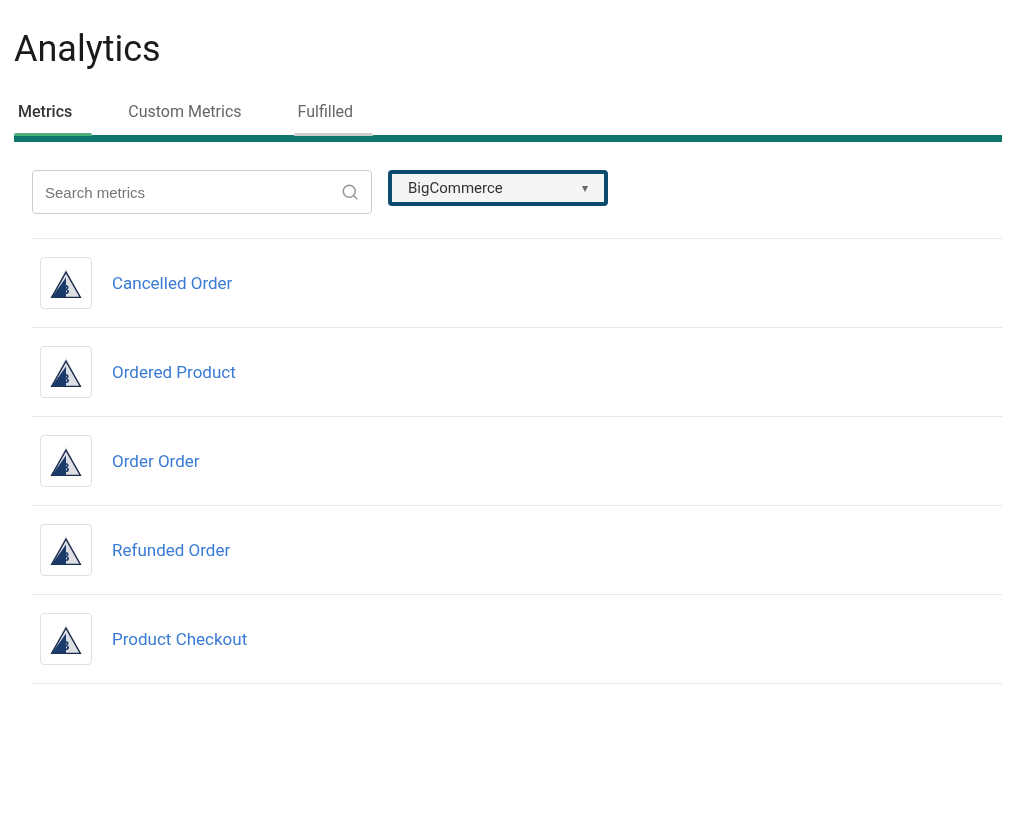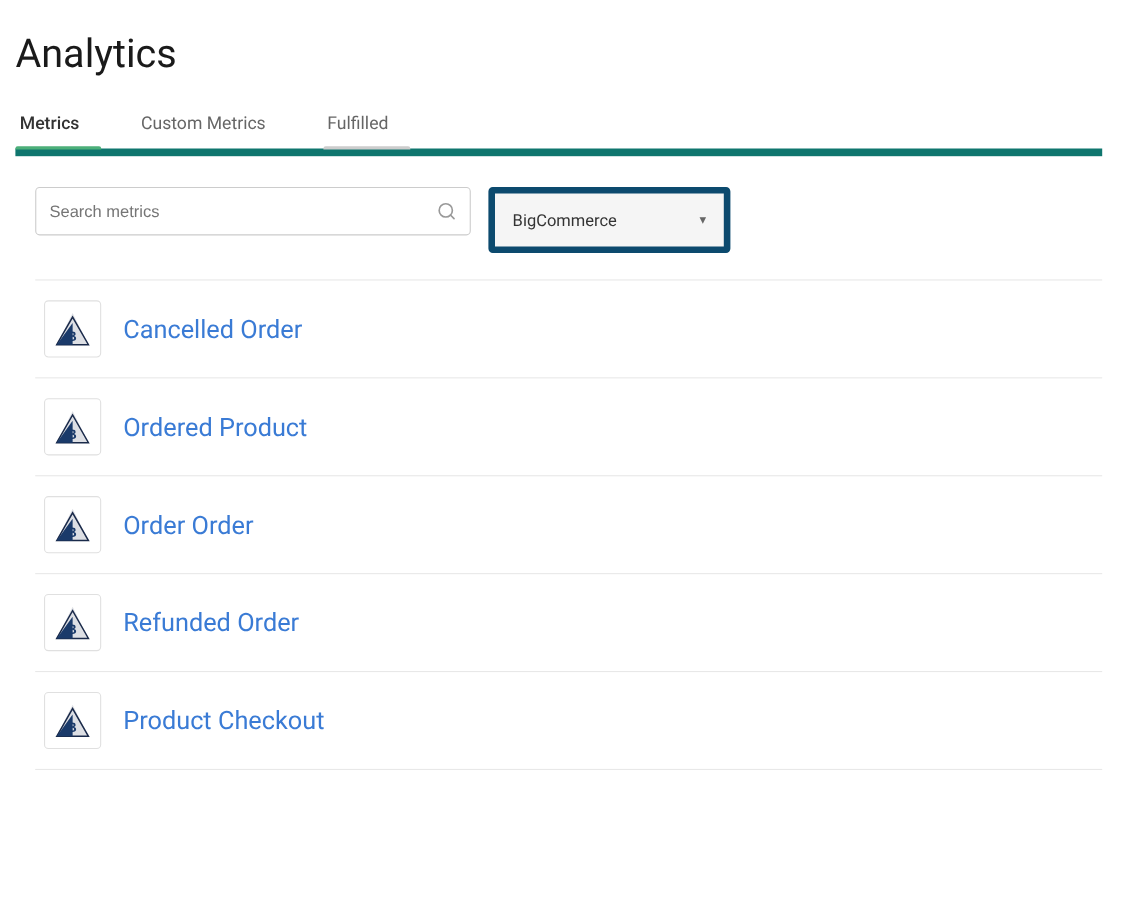--- a/index.html
+++ b/index.html
@@ -80,21 +80,21 @@
       gap: 16px;
       margin-bottom: 24px;
     }
 
     .search-box {
       display: flex;
       align-items: center;
       border: 1px solid #ccc;
       border-radius: 4px;
       padding: 0 12px;
-      width: 396px;
+      width: 340px;
       height: 44px;
       background: #fff;
     }
 
     .search-box input {
       border: none;
       outline: none;
       font-size: 15px;
       color: #999;
       flex: 1;
@@ -108,24 +108,24 @@
     }
 
     .search-icon-wrap svg {
       width: 18px;
       height: 18px;
     }
 
     .dropdown {
       display: flex;
       align-items: center;
-      border: 6px solid #0c4a6e;
+      border: 4px solid #0c4a6e;
       border-radius: 4px;
       padding: 0 16px;
-      height: 60px;
+      height: 36px;
       background: #f5f5f5;
       min-width: 220px;
       cursor: pointer;
       font-size: 15px;
       color: #333;
       gap: 8px;
     }
 
     .dropdown-label {
       flex: 1;
@@ -161,21 +161,21 @@
       background: #fff;
       overflow: hidden;
     }
 
     .metric-icon svg {
       width: 36px;
       height: 36px;
     }
 
     .metric-name {
-      font-size: 23px;
+      font-size: 17px;
       color: #3a7bd5;
       font-weight: 400;
     }
   </style>
 </head>
 <body>
 
 <div class="page-header">
   <h1 class="page-title">Analytics</h1>
   <div class="tabs">

